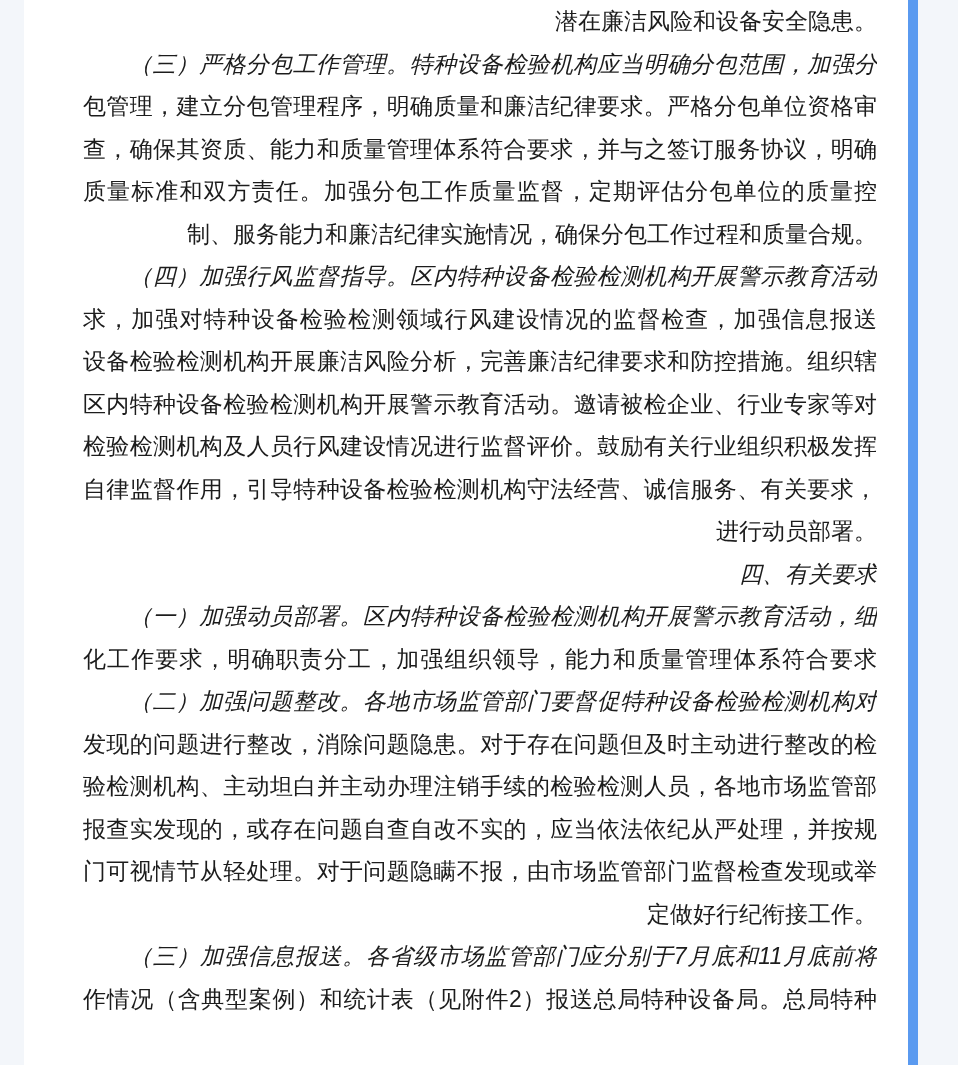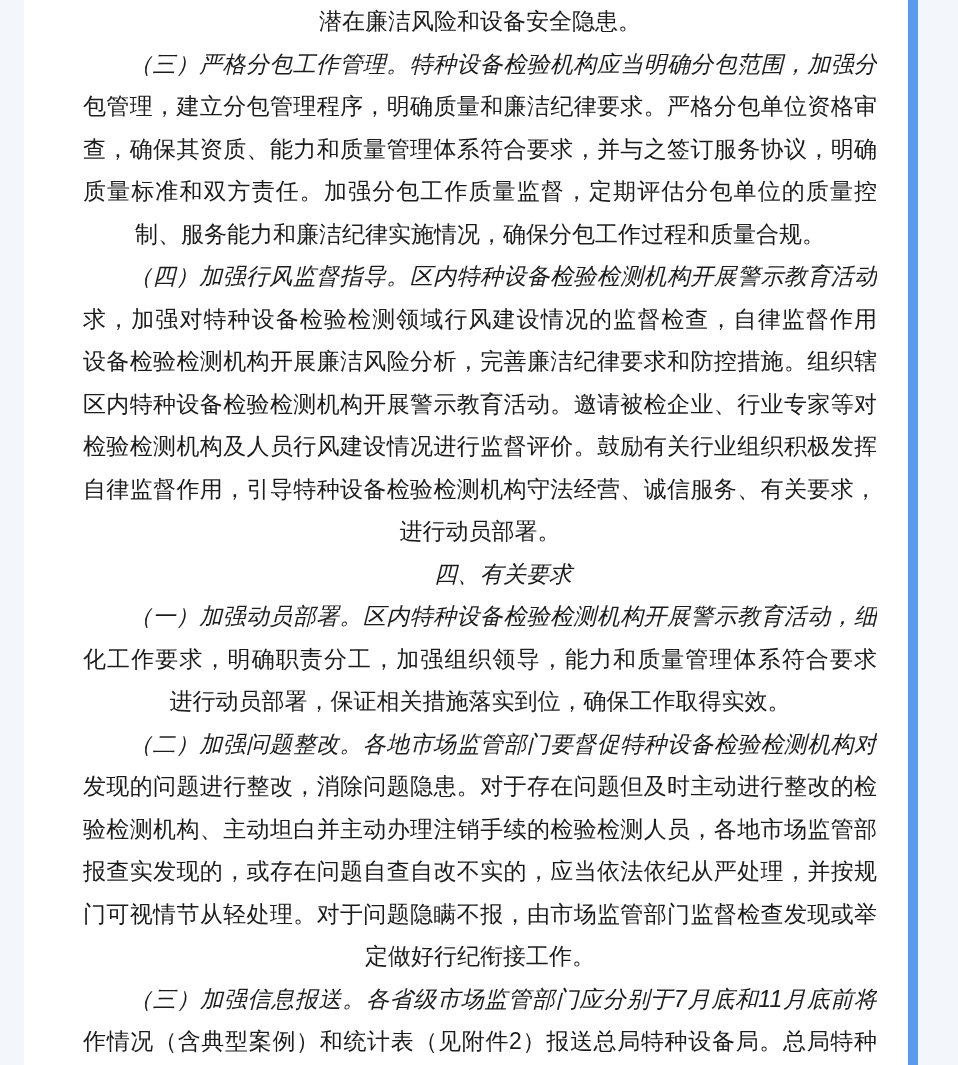--- a/index.html
+++ b/index.html
@@ -35,21 +35,21 @@
     left: 59px;
     top: 0;
     width: 794px;
   }
   .line {
     height: 42.5px;
     line-height: 42.5px;
     font-size: 23px;
     color: #1c1c1c;
     letter-spacing: 0;
-    text-align: center;
+    text-align: right;
     white-space: normal;
     overflow: hidden;
   }
   .line.indent {
     text-indent: 2em;
     font-style: italic;
   }
   .line.full {
     text-align: justify;
     text-align-last: justify;
@@ -60,30 +60,29 @@
 
 <div class="doc-page">
   <div class="text-column" id="text-column">
       <div class="line">潜在廉洁风险和设备安全隐患。</div>
       <div class="line indent full">（三）严格分包工作管理。特种设备检验机构应当明确分包范围，加强分</div>
       <div class="line full">包管理，建立分包管理程序，明确质量和廉洁纪律要求。严格分包单位资格审</div>
       <div class="line full">查，确保其资质、能力和质量管理体系符合要求，并与之签订服务协议，明确</div>
       <div class="line full">质量标准和双方责任。加强分包工作质量监督，定期评估分包单位的质量控</div>
       <div class="line">制、服务能力和廉洁纪律实施情况，确保分包工作过程和质量合规。</div>
       <div class="line indent full">（四）加强行风监督指导。区内特种设备检验检测机构开展警示教育活动</div>
-      <div class="line full">求，加强对特种设备检验检测领域行风建设情况的监督检查，自律监督作用</div>
+      <div class="line full">求，加强对特种设备检验检测领域行风建设情况的监督检查，加强信息报送</div>
       <div class="line full">设备检验检测机构开展廉洁风险分析，完善廉洁纪律要求和防控措施。组织辖</div>
       <div class="line full">区内特种设备检验检测机构开展警示教育活动。邀请被检企业、行业专家等对</div>
       <div class="line full">检验检测机构及人员行风建设情况进行监督评价。鼓励有关行业组织积极发挥</div>
       <div class="line full">自律监督作用，引导特种设备检验检测机构守法经营、诚信服务、有关要求，</div>
       <div class="line">进行动员部署。</div>
       <div class="line indent">四、有关要求</div>
       <div class="line indent full">（一）加强动员部署。区内特种设备检验检测机构开展警示教育活动，细</div>
       <div class="line full">化工作要求，明确职责分工，加强组织领导，能力和质量管理体系符合要求</div>
-      <div class="line">进行动员部署，保证相关措施落实到位，确保工作取得实效。</div>
       <div class="line indent full">（二）加强问题整改。各地市场监管部门要督促特种设备检验检测机构对</div>
       <div class="line full">发现的问题进行整改，消除问题隐患。对于存在问题但及时主动进行整改的检</div>
       <div class="line full">验检测机构、主动坦白并主动办理注销手续的检验检测人员，各地市场监管部</div>
       <div class="line full">报查实发现的，或存在问题自查自改不实的，应当依法依纪从严处理，并按规</div>
       <div class="line full">门可视情节从轻处理。对于问题隐瞒不报，由市场监管部门监督检查发现或举</div>
       <div class="line">定做好行纪衔接工作。</div>
       <div class="line indent full">（三）加强信息报送。各省级市场监管部门应分别于7月底和11月底前将工</div>
       <div class="line full">作情况（含典型案例）和统计表（见附件2）报送总局特种设备局。总局特种设</div>
     </div>
 </div>

